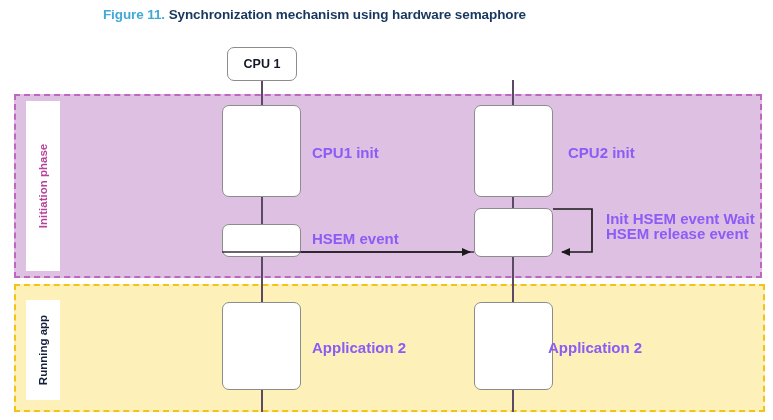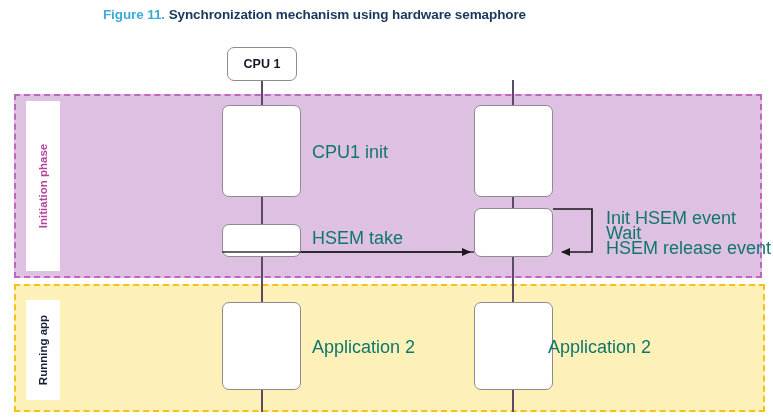--- a/index.html
+++ b/index.html
@@ -109,23 +109,23 @@
     align-items: center;
     justify-content: center;
     font-size: 12.5px;
     font-weight: bold;
     color: #111827;
   }
 
   
   .caption {
     position: absolute;
-    font-size: 18px;
-    font-weight: normal;
-    color: #0f766e;
+    font-size: 15px;
+    font-weight: bold;
+    color: #8b5cf6;
     line-height: 15px;
     white-space: pre-line;
   }
   .caption.right { text-align: right; }
   .caption.left  { text-align: left; }
 
   
   .connectors {
     position: absolute;
     left: 0;
@@ -184,24 +184,25 @@
       <path d="M301,252 L470,252" stroke="#1A1A1A" stroke-width="1.6" fill="none" marker-end="url(#arrow-right)"></path>
     </g>
 
     <g>
       <path d="M553,209 L592,209 L592,252 L562,252" stroke="#1A1A1A" stroke-width="1.7" fill="none" marker-end="url(#arrow-left)"></path>
     </g>
   </svg>
 
   <div class="caption left" style="left:312px; top:145px; width:150px;">CPU1 init</div>
 
+  <div class="caption left" style="left:568px; top:145px; width:150px;">CPU2 init</div>
 
 
   <div class="caption left" style="left:606px; top:211px; width:170px;">Init HSEM event Wait
 HSEM release event</div>
 
-  <div class="caption left" style="left:312px; top:231px; width:150px;">HSEM take</div>
+  <div class="caption left" style="left:312px; top:231px; width:150px;">HSEM event</div>
 
   <div class="caption left" style="left:312px; top:340px; width:150px;">Application 2</div>
 
   <div class="caption left" style="left:548px; top:340px; width:150px;">Application 2</div>
 
 </div>
 
 </body></html>

